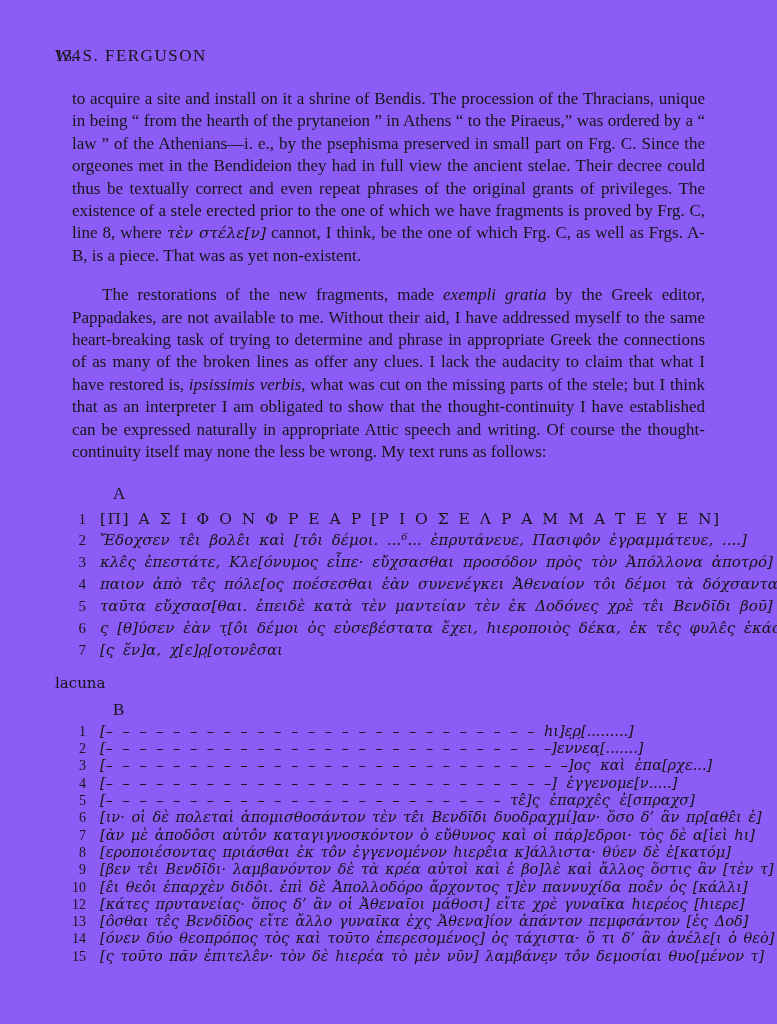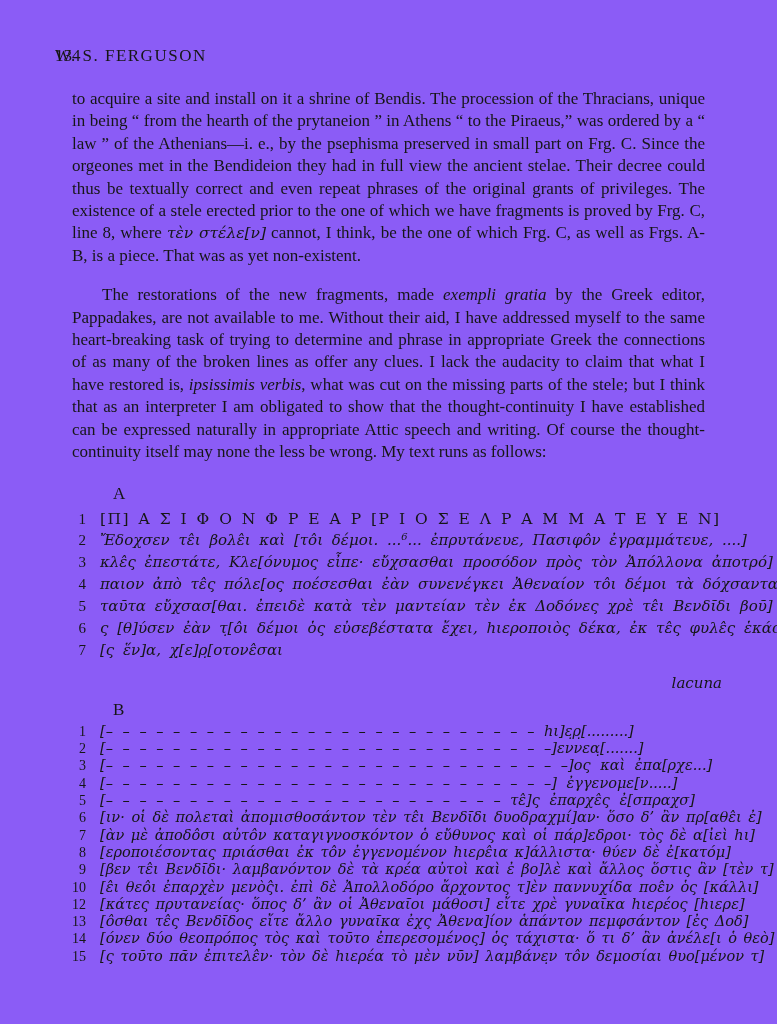--- a/index.html
+++ b/index.html
@@ -29,21 +29,21 @@
   .gnum{flex:0 0 45px;width:45px;text-align:right;padding-right:14px;box-sizing:border-box;
         font-style:normal;font-size:15px;font-family:"Liberation Serif",serif;}
   .gtext{font-style:italic;white-space:nowrap;}
   .a-line{line-height:21.9px;}
   .a-line .gtext{font-size:15px;word-spacing:4px;}
   .a-line .gtext.caps{font-style:normal;font-size:15.5px;letter-spacing:1.5px;word-spacing:2px;}
   .b-line{line-height:17.3px;}
   .b-line .gnum{font-size:14px;}
   .b-line .gtext{font-size:14.5px;word-spacing:2px;}
   .b-line .gtext.dashed{word-spacing:5px;}
-  .lacuna{text-align:right;font-style:italic;font-size:15px;margin:12px 0 8px 0;}
+  .lacuna{text-align:left;font-size:15px;margin:12px 0 8px 0;}
 </style>
 </head>
 <body>
 
 <div class="page">
   <header>
     <span class="page-number">134</span>
     <span class="running-head">W. S. FERGUSON</span>
   </header>
   <main>
@@ -120,21 +120,21 @@
           <div class="gline b-line">
             <span class="gnum">8</span>
             <span class="gtext">[εροποιέσοντας πριάσθαι ἐκ το̂ν ἐγγενομένον hιερε̂ια κ]άλλιστα· θύεν δὲ ἐ[κατόμ]</span>
           </div>
           <div class="gline b-line">
             <span class="gnum">9</span>
             <span class="gtext">[βεν τε̂ι Βενδῖδι· λαμβανόντον δὲ τὰ κρέα αὐτοὶ καὶ ἐ βο]λὲ καὶ ἄλλος ὅστις ἂν [τὲν τ]</span>
           </div>
           <div class="gline b-line">
             <span class="gnum">10</span>
-            <span class="gtext">[ε̂ι θεο̂ι ἐπαρχὲν μενὸς̂ι. ἐπὶ δὲ Ἀπολλοδόρο ἄρχοντος τ]ὲν παννυχίδα ποε̂ν ὁς [κάλλι]</span>
+            <span class="gtext">[ε̂ι θεο̂ι ἐπαρχὲν διδο̂ι. ἐπὶ δὲ Ἀπολλοδόρο ἄρχοντος τ]ὲν παννυχίδα ποε̂ν ὁς [κάλλι]</span>
           </div>
           <div class="gline b-line">
             <span class="gnum">12</span>
             <span class="gtext">[κάτες πρυτανείας· ὅπος δ’ ἂν οἱ Ἀθεναῖοι μάθοσι] εἴτε χρὲ γυναῖκα hιερέος [hιερε]</span>
           </div>
           <div class="gline b-line">
             <span class="gnum">13</span>
             <span class="gtext">[ο̂σθαι τε̂ς Βενδῖδος εἴτε ἄλλο γυναῖκα ἐχς Ἀθενα]ίον ἁπάντον πεμφσάντον [ἐς Δοδ]</span>
           </div>
           <div class="gline b-line">

